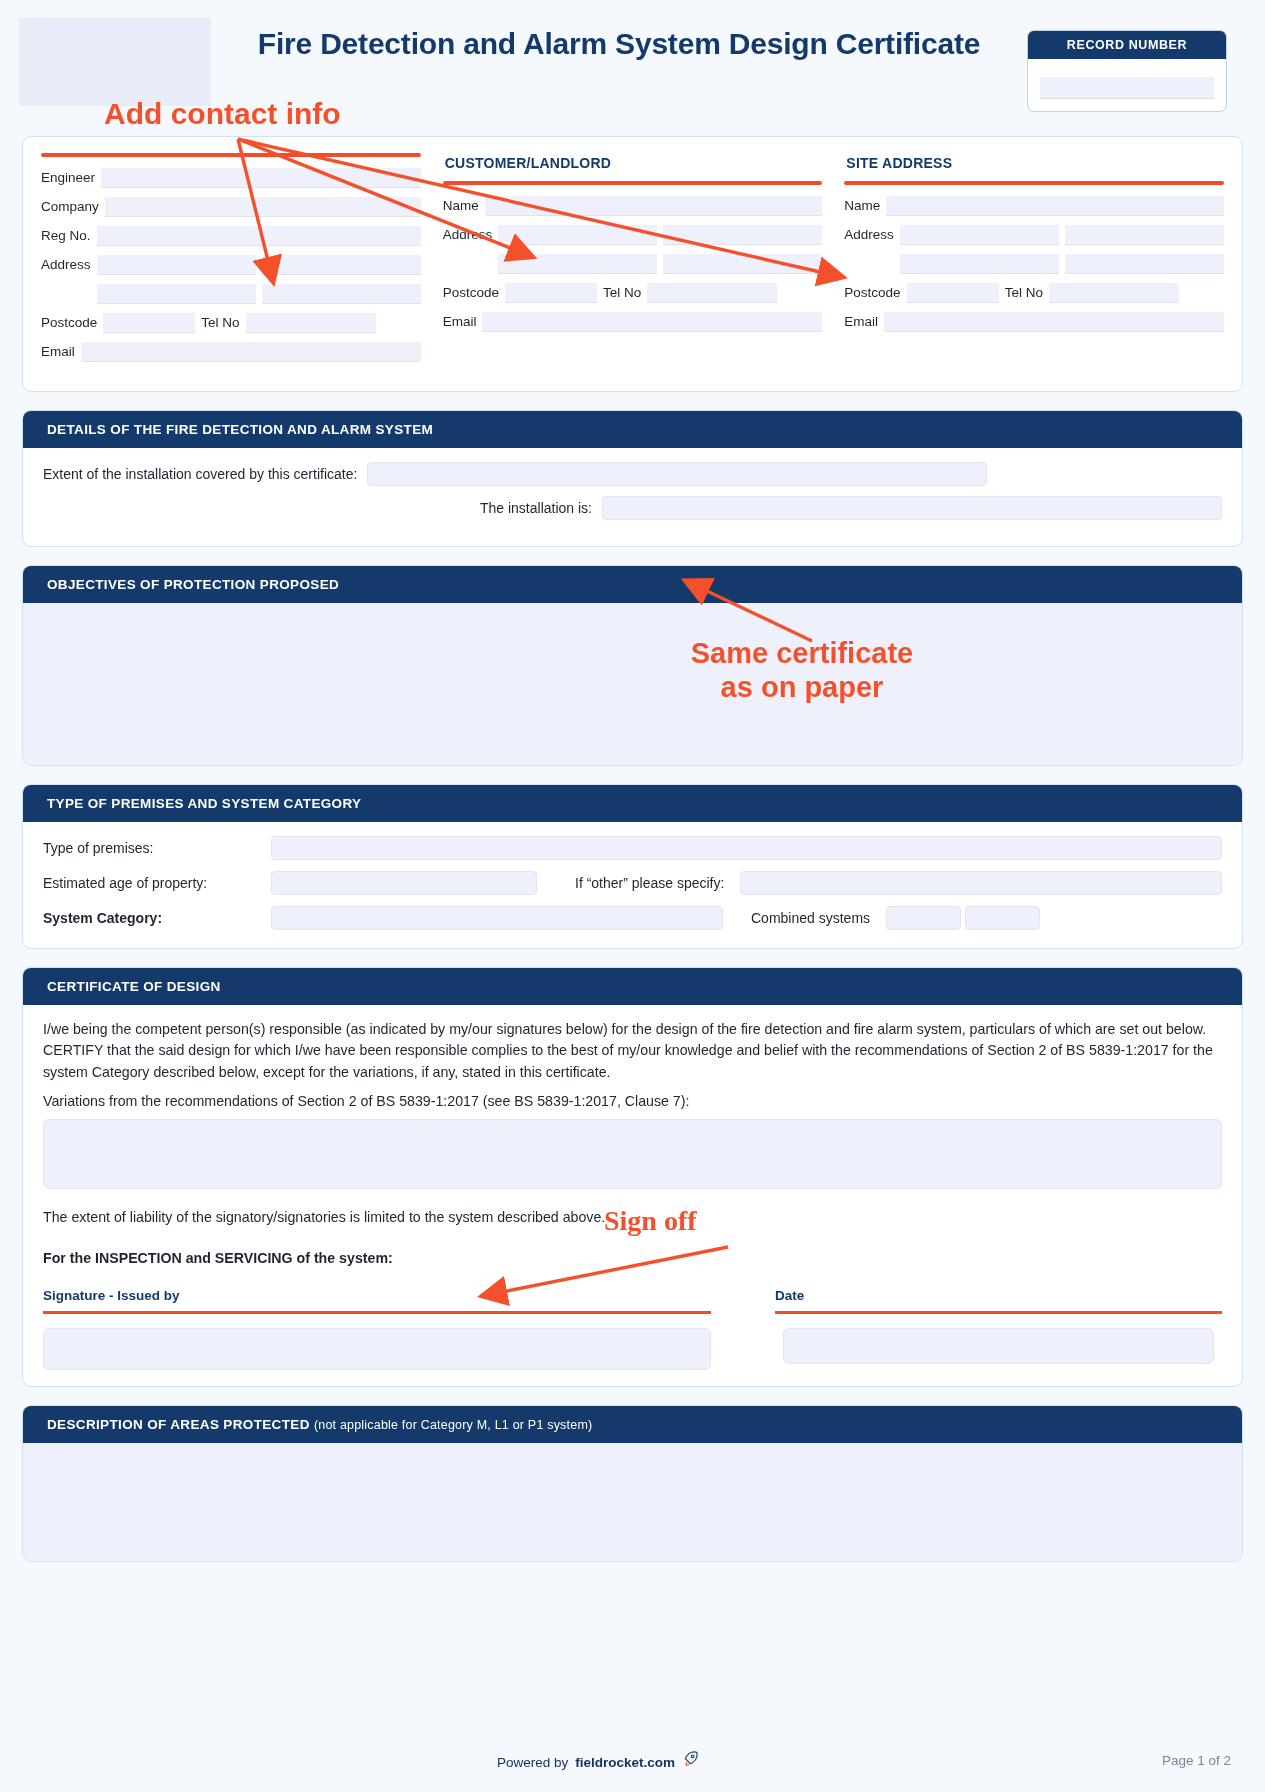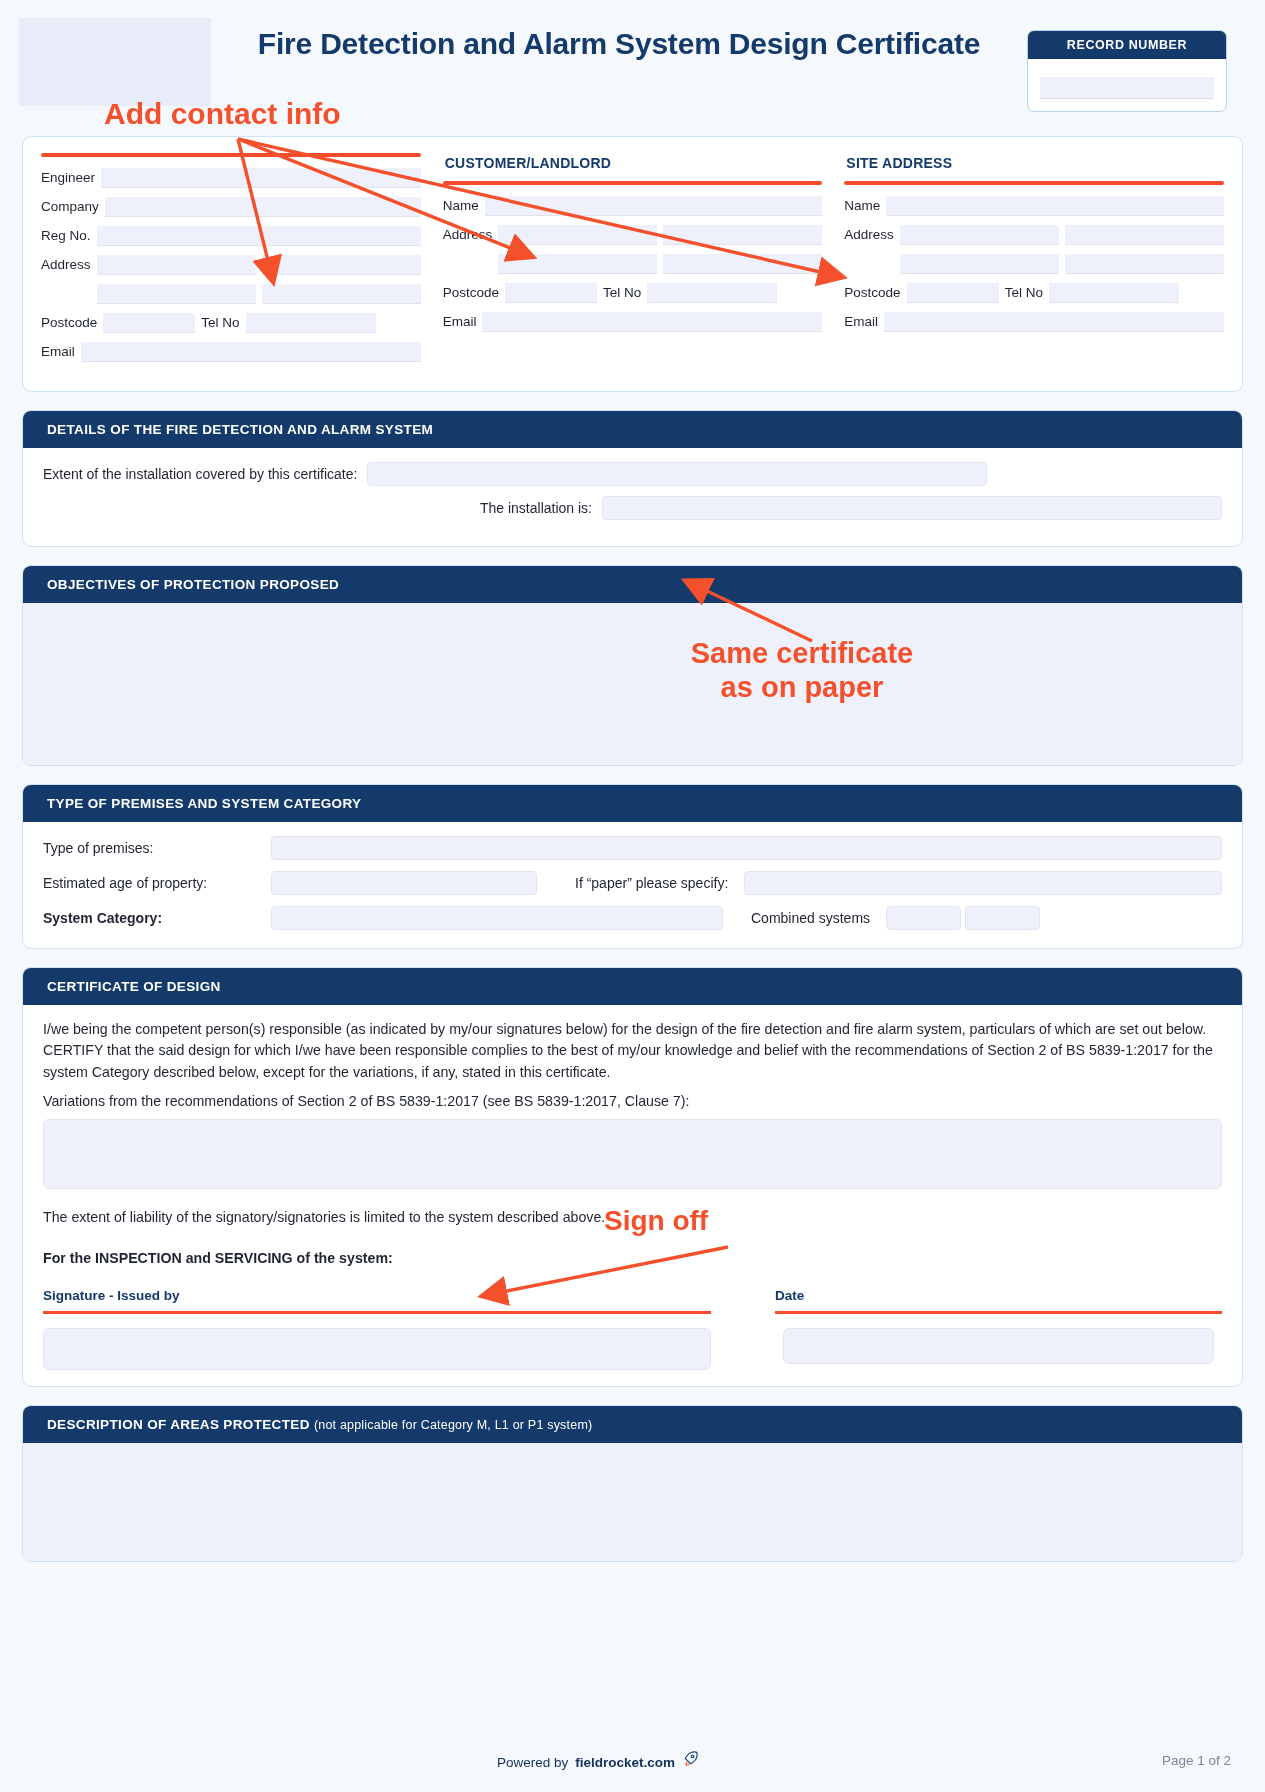--- a/index.html
+++ b/index.html
@@ -247,21 +247,21 @@
   
   .anno {
     position: absolute;
     color: #f4502c;
     font-weight: bold;
     pointer-events: none;
     line-height: 1.18;
   }
   #anno-contact { left: 104px; top: 96px; font-size: 30px; }
   #anno-same { left: 657px; top: 636px; font-size: 29px; text-align: center; width: 290px; }
-  #anno-sign { left: 604px; top: 1204px; font-size: 28px; }
+  #anno-sign { left: 604px; top: 1204px; font-size: 28px; font-family: Liberation Serif, serif; }
 
   .anno-svg {
     position: absolute;
     left: 0; top: 0;
     width: 1265px; height: 1792px;
     pointer-events: none;
   }
 </style>
 </head>
 <body>
@@ -406,21 +406,21 @@
   <div class="card">
     <div class="card-head">TYPE OF PREMISES AND SYSTEM CATEGORY</div>
     <div class="card-body">
       <div class="prow">
         <span class="plabel" style="width:228px">Type of premises:</span>
         <span class="pinput" style="flex:1 1 auto"></span>
       </div>
       <div class="prow">
         <span class="plabel" style="width:228px">Estimated age of property:</span>
         <span class="pinput" style="flex:0 0 266px"></span>
-        <span class="plabel" style="margin-left:38px">If “paper” please specify:</span>
+        <span class="plabel" style="margin-left:38px">If “other” please specify:</span>
         <span class="pinput" style="flex:1 1 auto; margin-left:16px"></span>
       </div>
       <div class="prow" style="margin-bottom:2px">
         <span class="plabel bold" style="width:228px">System Category:</span>
         <span class="pinput" style="flex:0 0 452px"></span>
         <span class="plabel" style="margin-left:28px">Combined systems</span>
         <span class="pinput" style="flex:0 0 75px; margin-left:16px"></span>
         <span class="pinput" style="flex:0 0 75px; margin-left:4px"></span>
       </div>
     </div>

